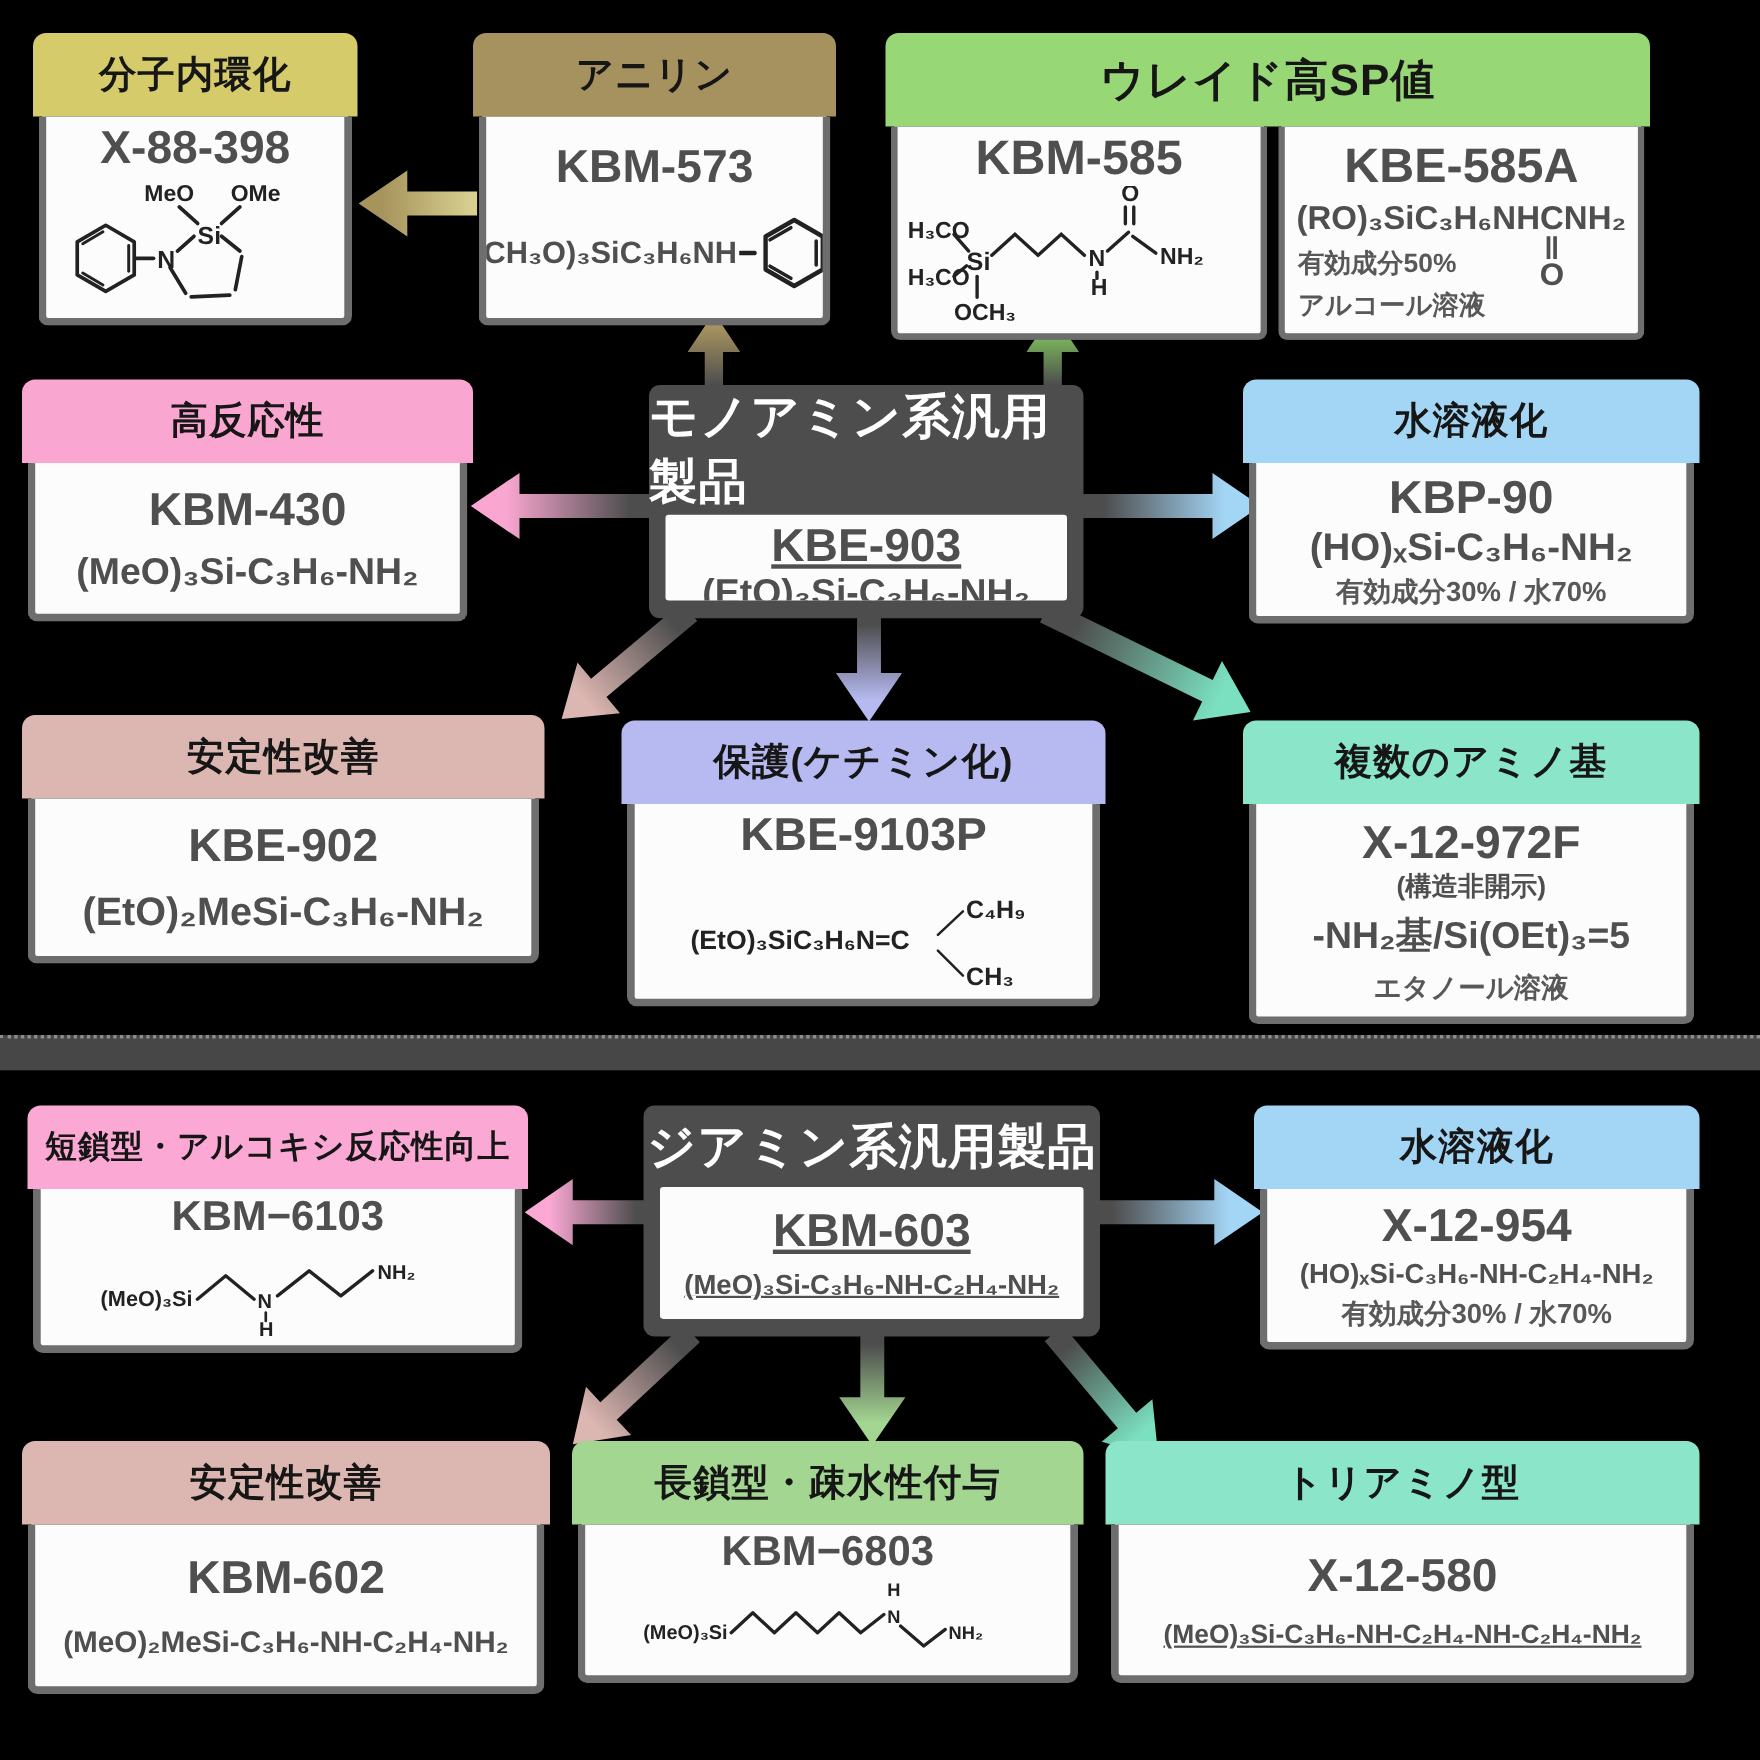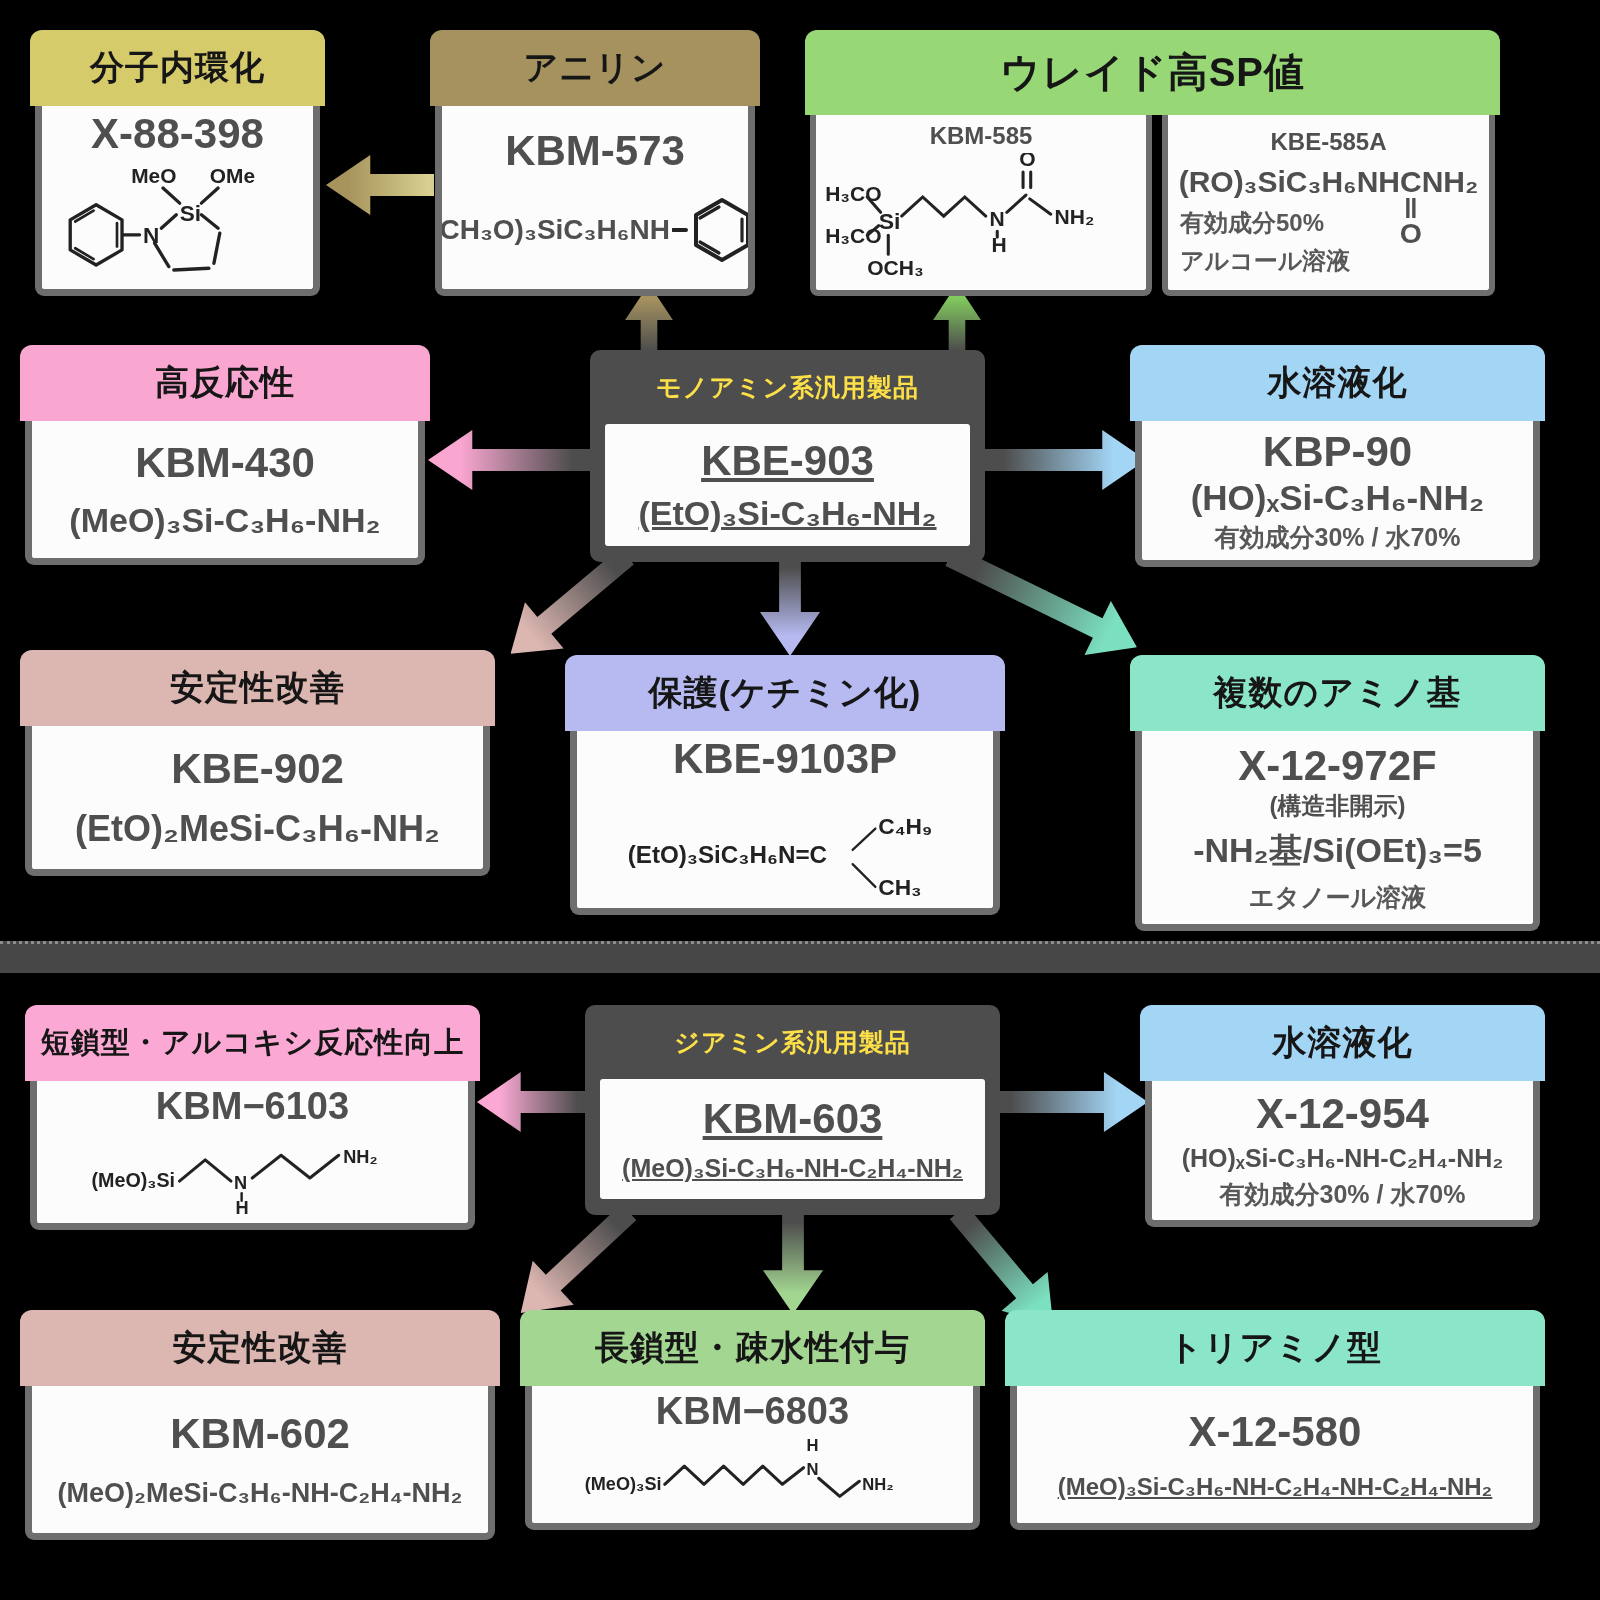--- a/index.html
+++ b/index.html
@@ -16,29 +16,29 @@
          border:7px solid var(--border); border-top:none; border-radius:0 0 9px 9px;
          display:flex; flex-direction:column; align-items:center; justify-content:space-evenly;
          color:var(--bodytext); font-weight:bold; padding:4px 8px; overflow:hidden; }
   .code { font-size:42px; white-space:nowrap; }
   .formula { font-size:34px; white-space:nowrap; }
   .note { font-size:25px; color:#585858; }
   .sub  { font-size:24px; }
 
   
   .hub { background:var(--dark); border-radius:10px; }
-  .hub .hdr { background:none; color:#fde047; font-size:25px; flex:0 0 74px; }
+  .hub .hdr { background:none; color:#ffffff; font-size:44px; flex:0 0 74px; }
   .hub .bd { margin:0 15px 16px; border:none; border-radius:3px;text-decoration:underline; }
 
   
   .twocol { flex:1; display:flex; gap:10px; margin:0 5px; }
   .panel { flex:1; background:var(--bodybg); border:6px solid var(--border); border-top:none;
            border-radius:0 0 8px 8px; display:flex; flex-direction:column; align-items:center;
            justify-content:space-evenly; color:var(--bodytext); font-weight:bold; padding:4px 6px; }
-  .panel .code { font-size:24px; }
+  .panel .code { font-size:44px; }
 
   .f585a { position:relative; font-size:30px; white-space:nowrap; }
   .cwrap { position:relative; display:inline-block; }
   .under { position:absolute; left:50%; top:94%; transform:translateX(-50%);
            display:flex; flex-direction:column; align-items:center; line-height:0.85; font-size:0.95em; }
   .notes-left { align-self:flex-start; padding-left:6px; display:flex; flex-direction:column; gap:6px; }
   .notes-left .note { font-size:24px; }
 
   
   .arrow { position:absolute; height:64px; z-index:1; transform-origin:left center; }

